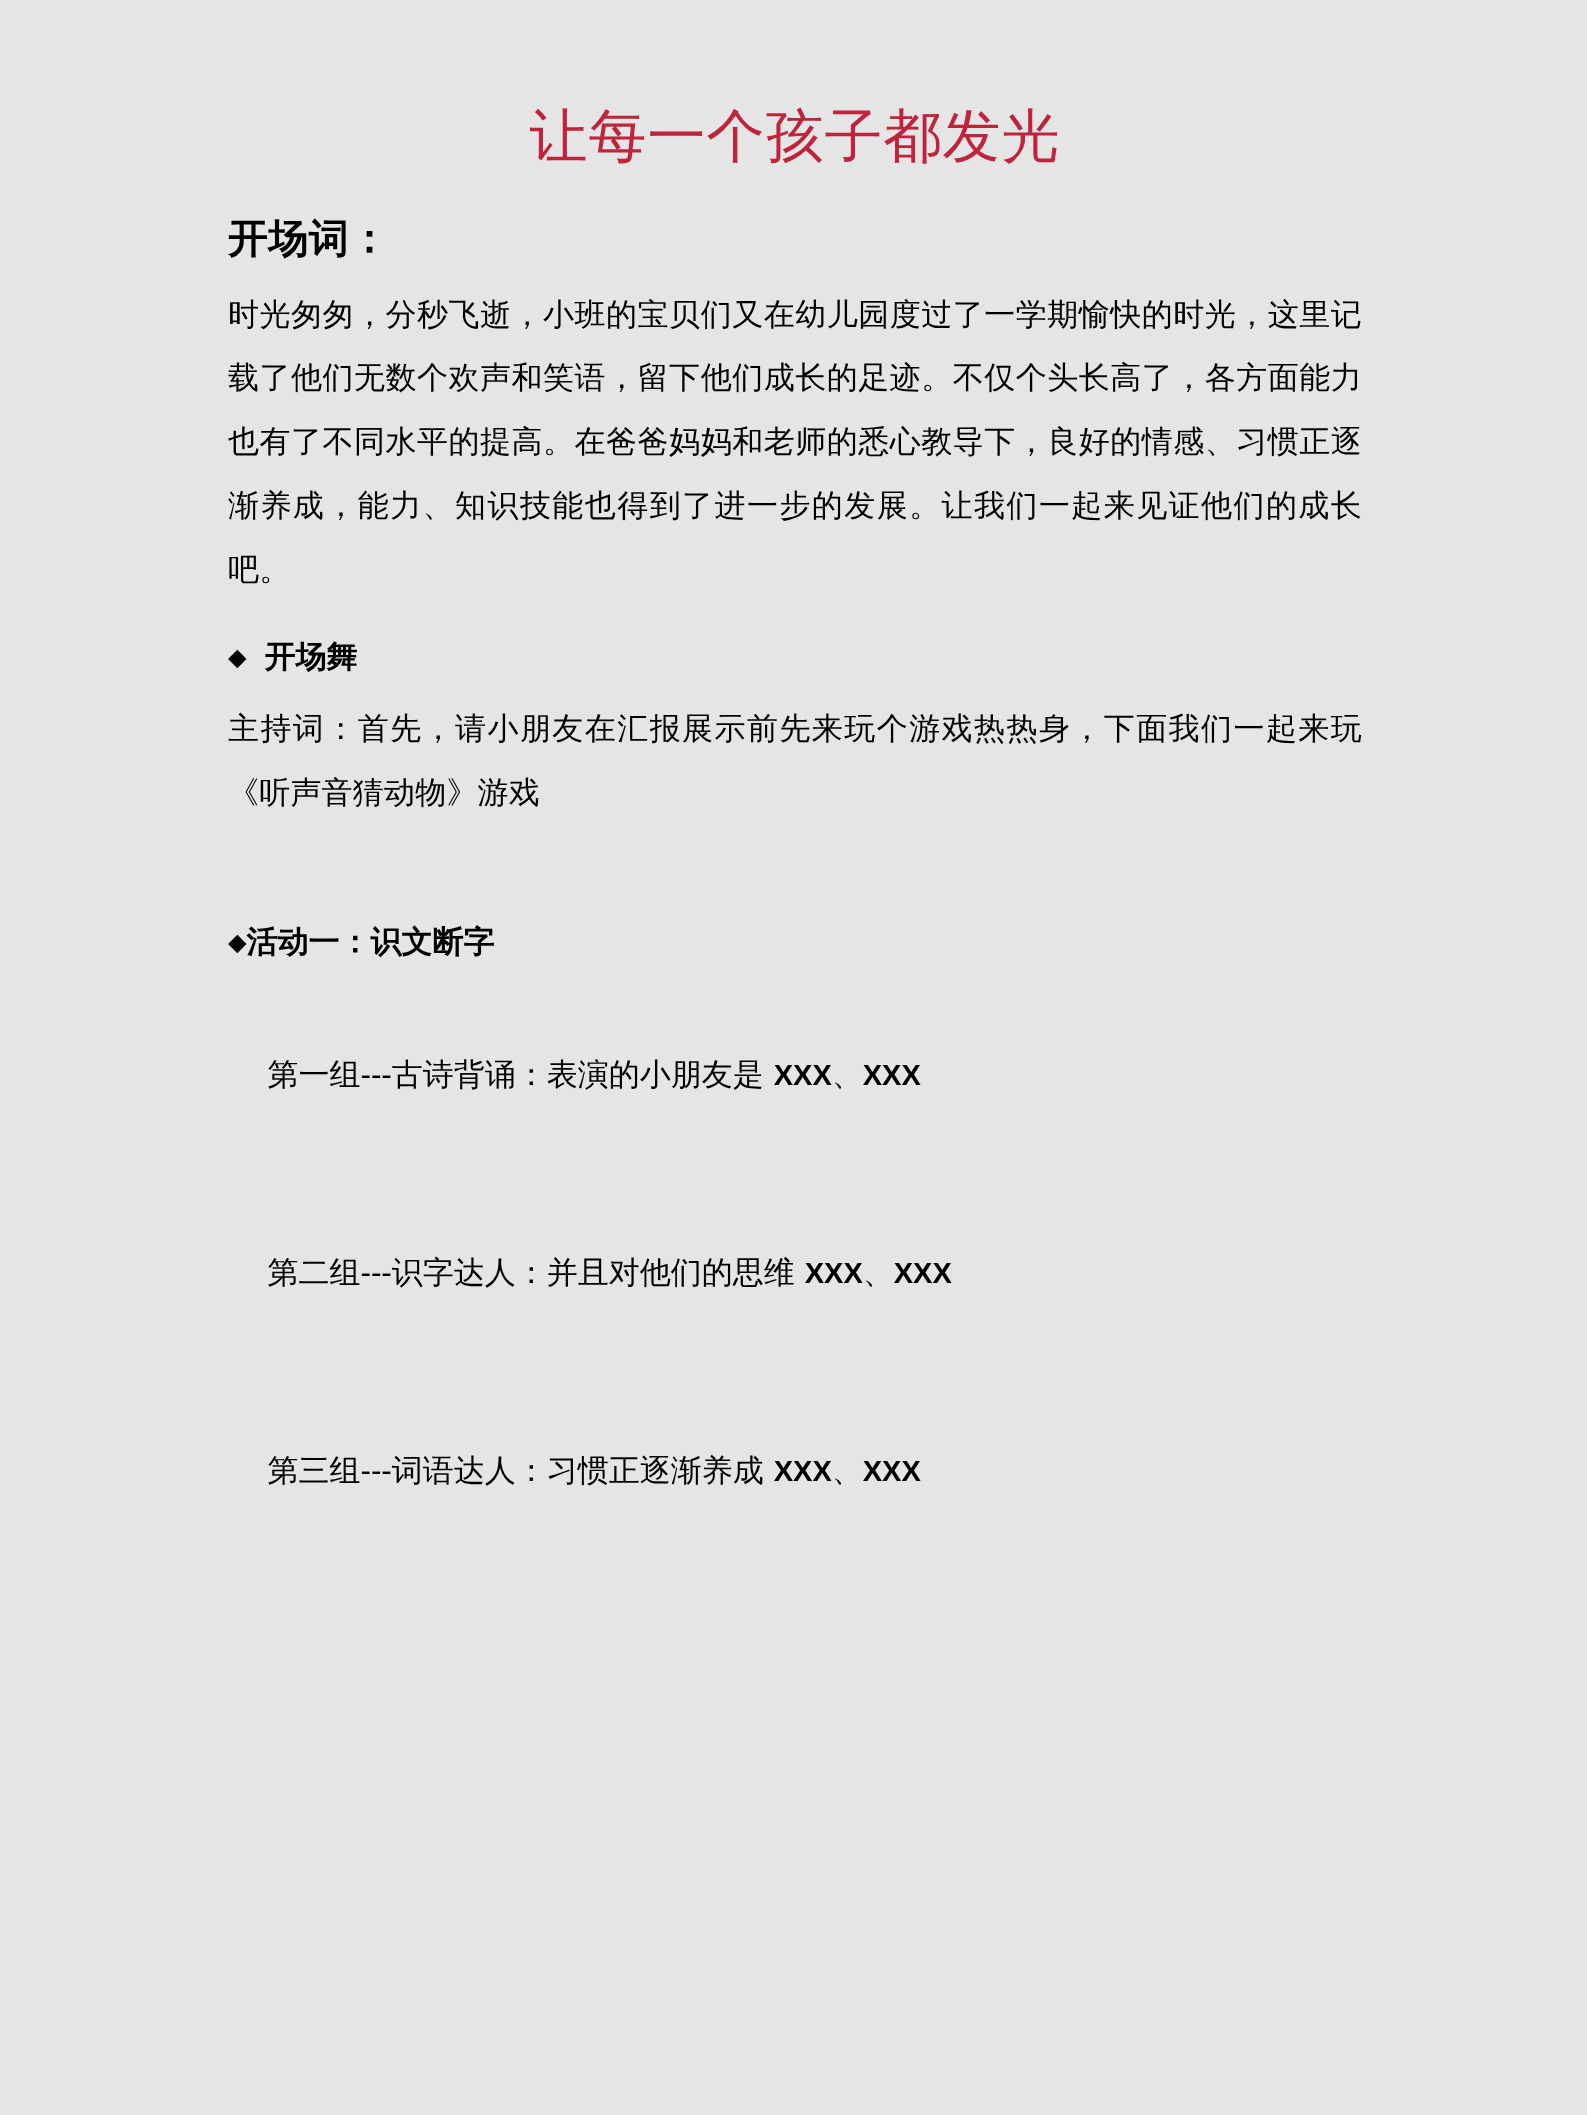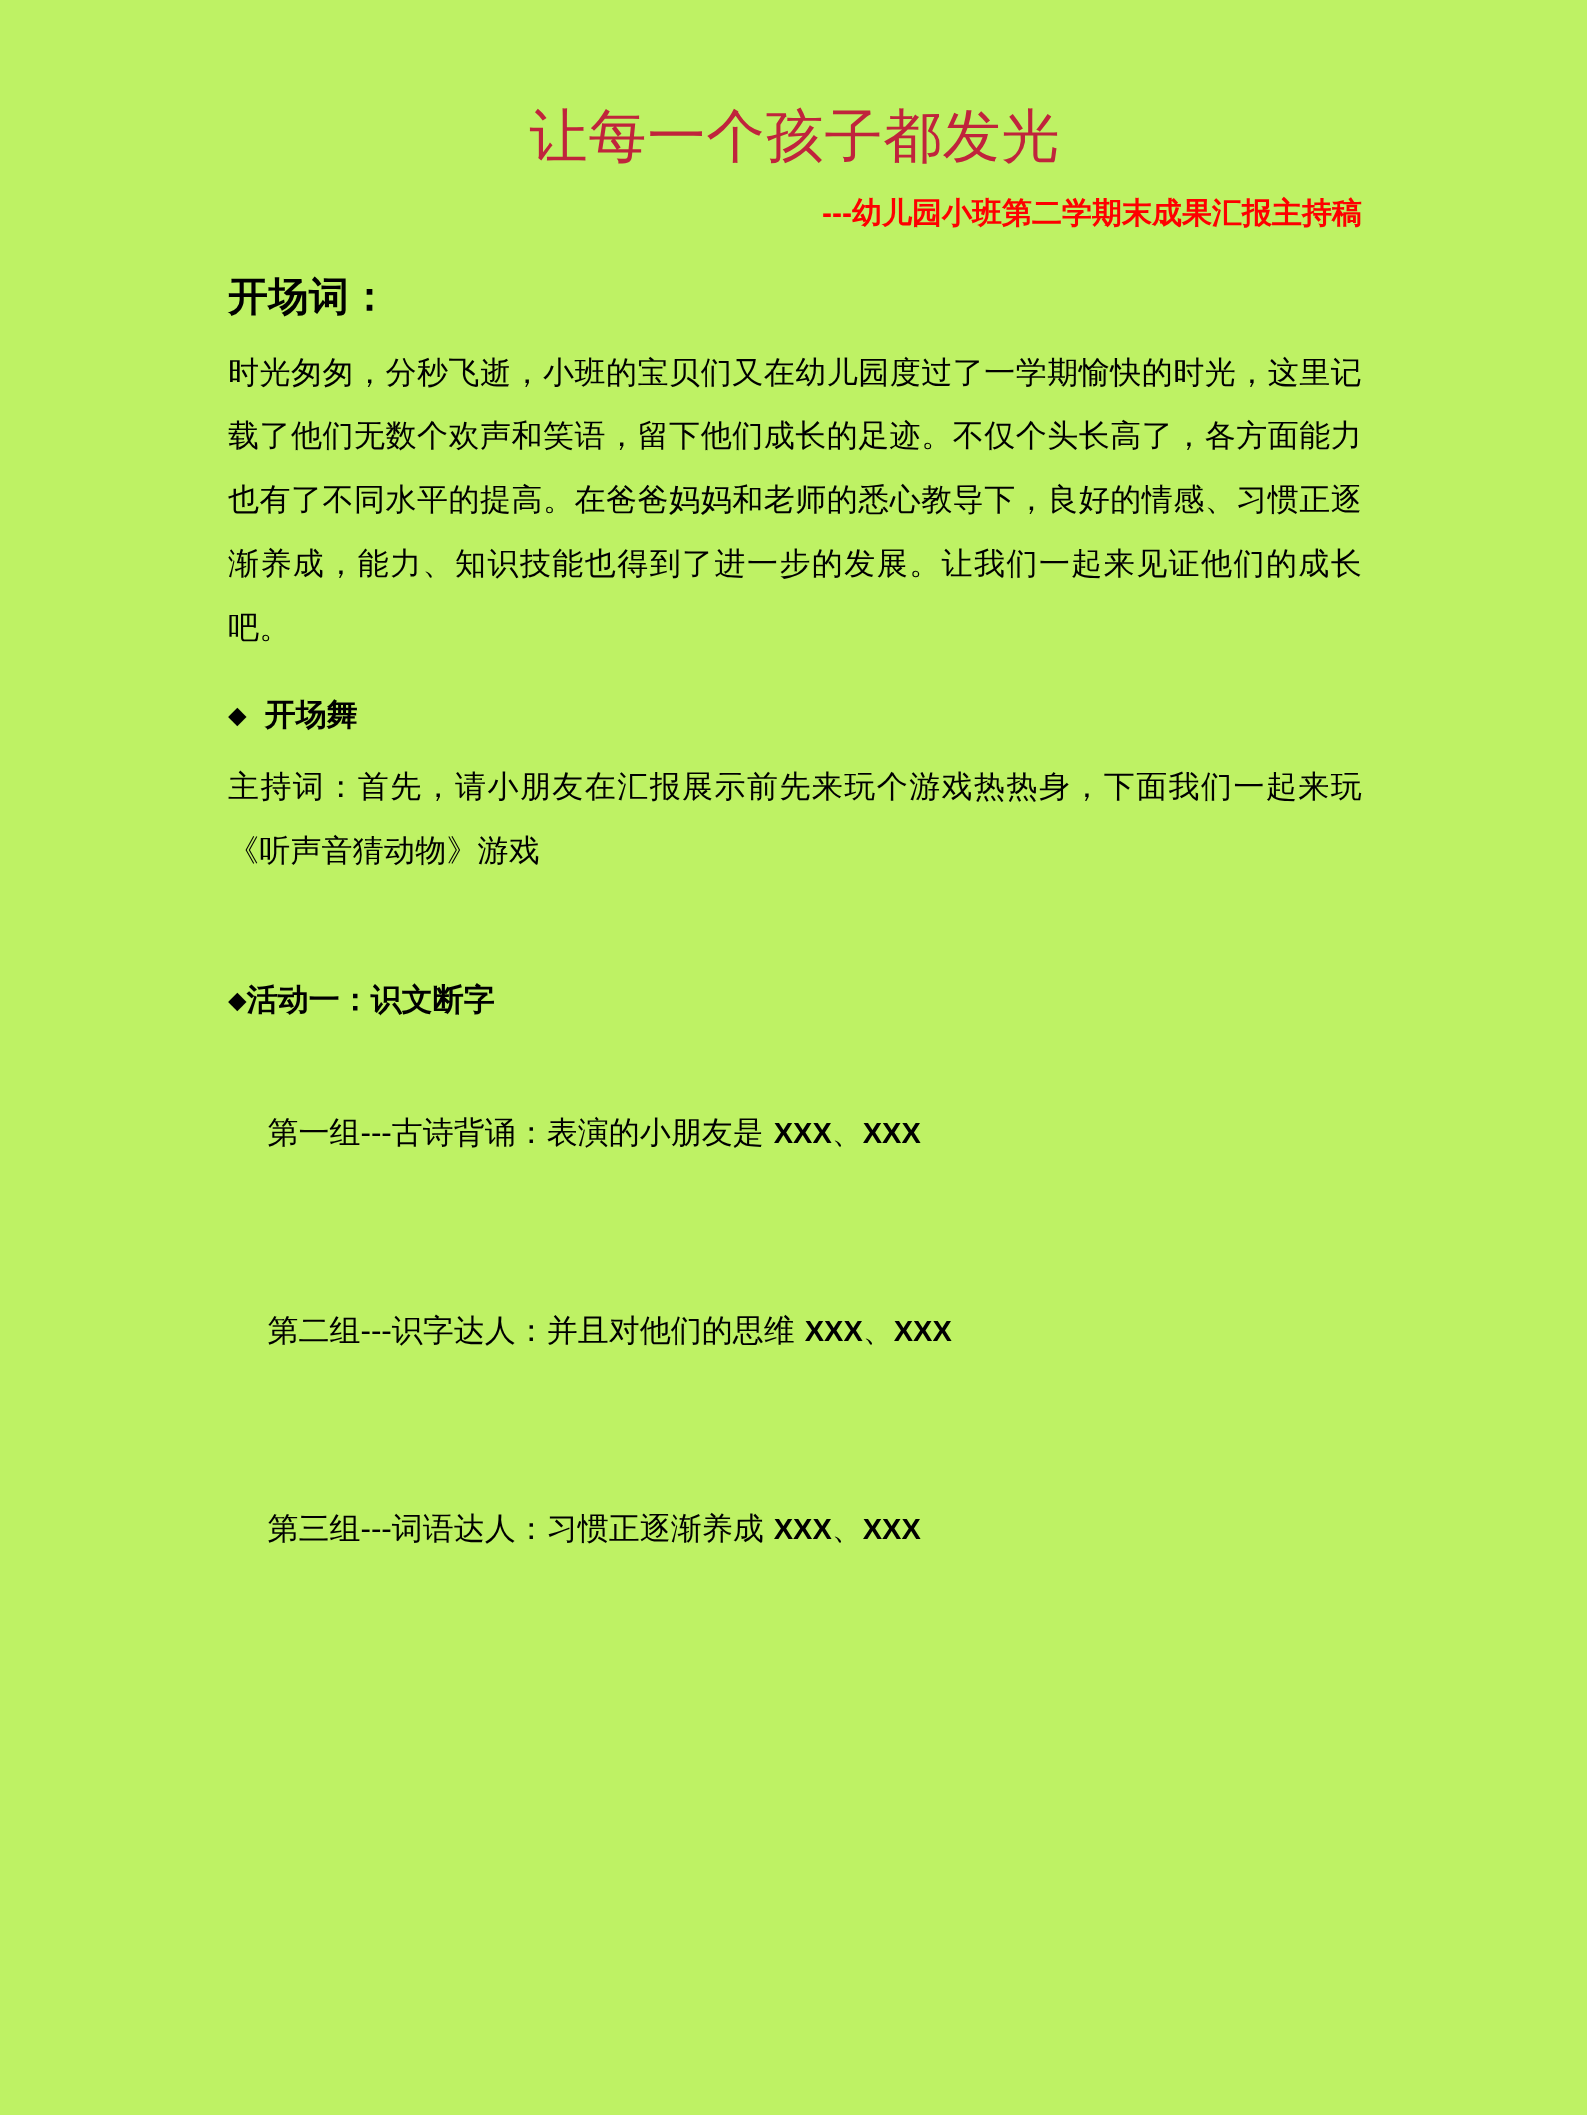--- a/index.html
+++ b/index.html
@@ -14,21 +14,21 @@
     position: relative;
     font-family: "DejaVu Serif", "Liberation Serif", serif;
     color: #000000;
     overflow: hidden;
   }
   .page {
     box-sizing: border-box;
     width: 1587px;
     min-height: 2115px;
     padding: 100px 225px 0 228px;
-    background: #bef264;
+    background: #e5e5e5;
   }
   .doc-title {
     margin: 0;
     padding: 0;
     text-align: center;
     font-family: "DejaVu Serif", "Liberation Serif", serif;
     font-weight: 400;
     font-size: 58px;
     line-height: 1.25;
     letter-spacing: 1px;
@@ -103,21 +103,20 @@
     font-weight: 400;
   }
 </style>
 </head>
 <body>
 
 <div class="page">
 
   <h1 class="doc-title">让每一个孩子都发光</h1>
 
-  <div class="doc-subtitle">---幼儿园小班第二学期末成果汇报主持稿</div>
 
   <div class="section-label">开场词：</div>
 
   <p class="body-para">时光匆匆，分秒飞逝，小班的宝贝们又在幼儿园度过了一学期愉快的时光，这里记载了他们无数个欢声和笑语，留下他们成长的足迹。不仅个头长高了，各方面能力也有了不同水平的提高。在爸爸妈妈和老师的悉心教导下，良好的情感、习惯正逐渐养成，能力、知识技能也得到了进一步的发展。让我们一起来见证他们的成长吧。</p>
 
   <div class="heading-bullet spaced">
     <span class="bullet-glyph">◆</span><span>开场舞</span>
   </div>
 
   <p class="body-para">主持词：首先，请小朋友在汇报展示前先来玩个游戏热热身，下面我们一起来玩《听声音猜动物》游戏</p>

